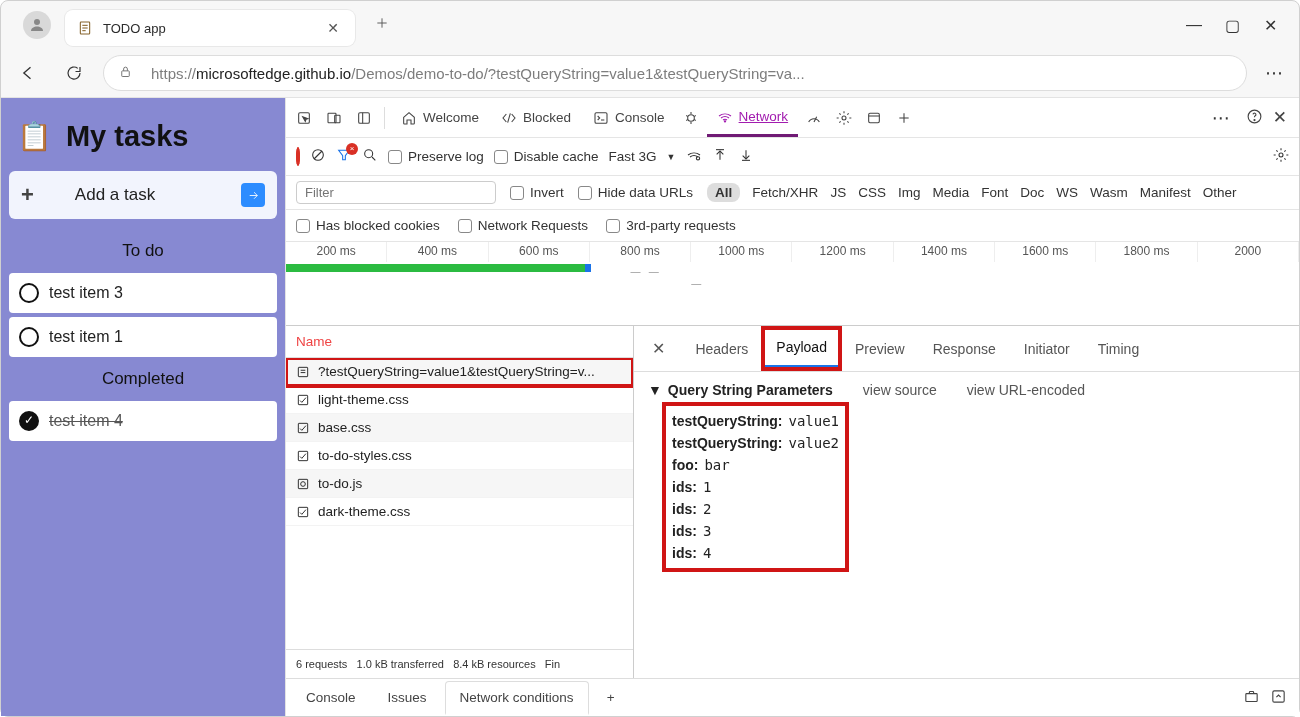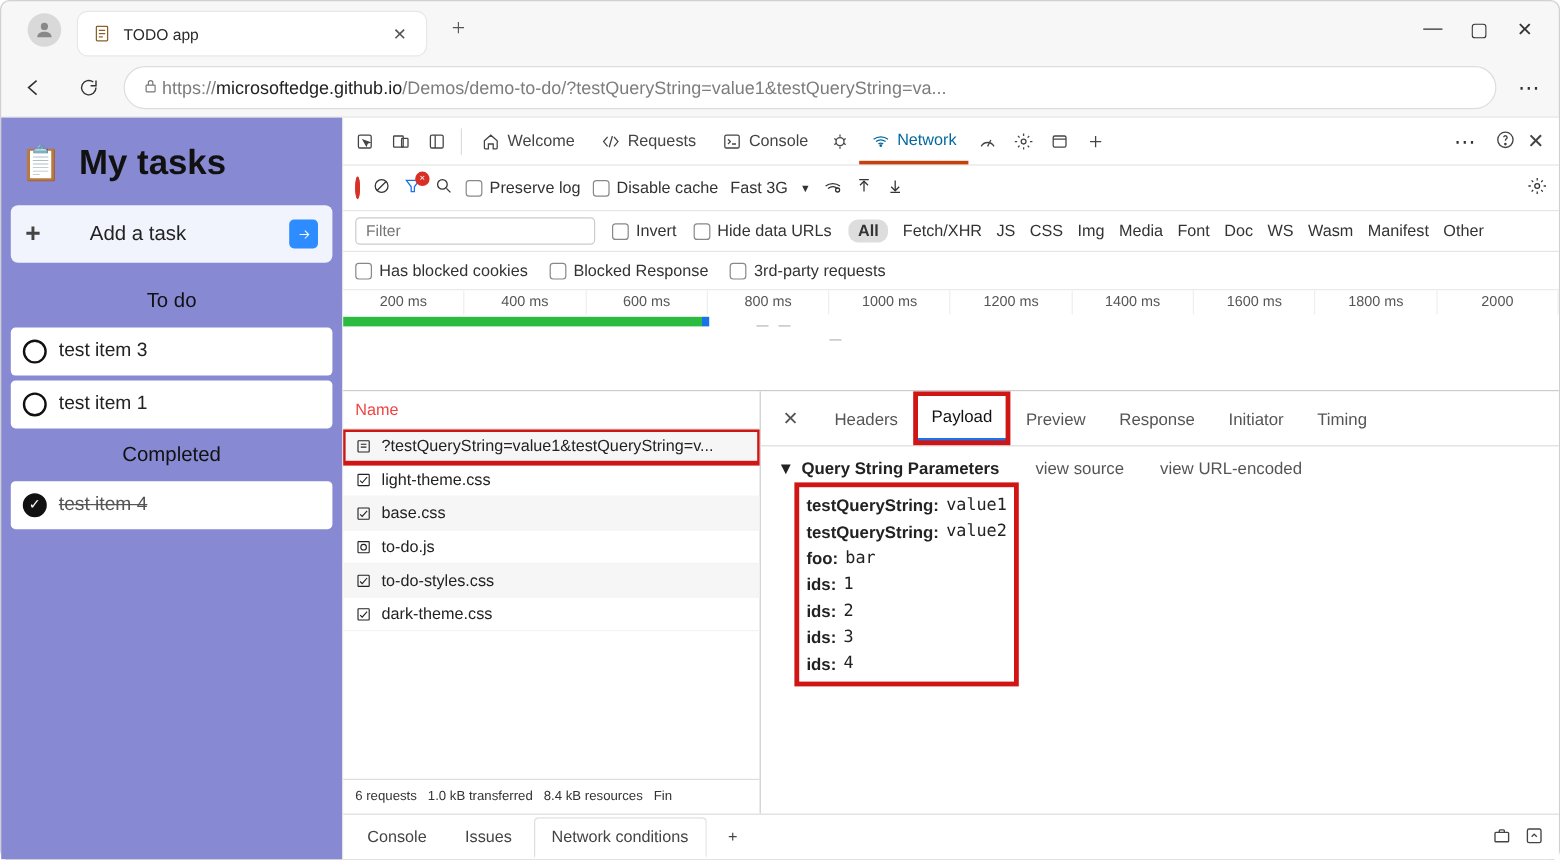--- a/index.html
+++ b/index.html
@@ -14,21 +14,21 @@
   .tab .favicon { width:16px;height:16px;margin-right:10px; color:#86632b;}
   .tab .title { flex:1; font-size:13px; color:#2b2b2b;}
   .tab .close { font-size:14px; color:#555; padding:4px;}
   .newtab { margin-left: 14px; color:#555; padding:6px;}
   .winctrls { margin-left:auto; display:flex; gap:26px; padding-right:14px; color:#333;}
   .winctrls span{display:inline-block;width:13px;text-align:center;}
   
   
   .addr-row { height:48px; display:flex; align-items:center; padding:0 10px; gap:12px;}
   .icon-btn { width:34px;height:34px; display:flex;align-items:center;justify-content:center; border-radius:6px; color:#333;}
-  .addrbar { flex:1; height:36px; background:#fff; border:1px solid #ddd; border-radius:18px; display:flex; align-items:center; padding:0 14px; gap:2px; font-size:15px;}
+  .addrbar { flex:1; height:36px; background:#fff; border:1px solid #ddd; border-radius:18px; display:flex; align-items:center; padding:0 14px; gap:18px; font-size:15px;}
   .addrbar .lock{color:#777;}
   .url-gray{color:#7d7d7d;} .url-dark{color:#222;}
   .dots{font-size:18px; color:#333; padding:0 6px;}
   
   
   .content { flex:1; display:flex; min-height:0; background:#fff; border-top:1px solid #e3e3e3;}
   
   
   .page { width:284px; background:#8789d2; padding:10px 8px; overflow:hidden;}
   .page-title { display:flex; align-items:center; gap:14px; padding:12px 8px 18px 8px;}
@@ -44,21 +44,21 @@
   .task .circ.done{background:#111;position:relative;}
   .task .circ.done::after{content:"✓";color:#fff;font-size:12px;position:absolute;top:0;left:3px;}
   .task .lbl{font-size:16px;color:#222;}
   .task .lbl.done{text-decoration:line-through;color:#555;}
   
   
   .devtools{flex:1;display:flex;flex-direction:column;min-width:0;border-left:1px solid #e3e3e3;}
   .dt-tabs{height:40px;display:flex;align-items:center;border-bottom:1px solid #e5e5e5;padding:0 4px;gap:2px;font-size:13.5px;color:#444;}
   .dt-tabs .grp{display:flex;align-items:center;gap:6px;padding:0 6px;}
   .dt-tabs .t{display:flex;align-items:center;gap:6px;padding:0 10px;height:100%;cursor:pointer;}
-  .dt-tabs .t.active{border-bottom:3px solid #c2410c;color:#0369a1;}
+  .dt-tabs .t.active{border-bottom:3px solid #701a75;color:#a21caf;text-decoration:underline;}
   .dt-tabs .t svg,.dt-tabs .grp svg{width:16px;height:16px;}
   .dt-tabs .right{margin-left:auto;display:flex;align-items:center;gap:10px;padding-right:8px;}
   .dt-tabs .right .x{font-size:17px;}
   
   .dt-toolbar{height:38px;display:flex;align-items:center;gap:10px;padding:0 10px;border-bottom:1px solid #e5e5e5;font-size:13.5px;color:#333;}
   .dt-toolbar .rec{width:12px;height:12px;border:2px solid #d93025;border-radius:50%;background:#d93025;box-shadow:0 0 0 2px #fff inset;}
   .dt-toolbar svg{width:16px;height:16px;}
   .dt-toolbar .filter-icn{position:relative;}
   .dt-toolbar .filter-icn .badge{position:absolute;top:-4px;right:-6px;width:12px;height:12px;background:#d93025;border-radius:50%;color:#fff;font-size:8px;line-height:12px;text-align:center;}
   .chk{display:flex;align-items:center;gap:6px;}
@@ -236,21 +236,21 @@
               <path d="M4 11l8-7 8 7v9a1 1 0 0 1-1 1h-4v-6h-6v6H5a1 1 0 0 1-1-1z"></path>
             </svg>
             <span>Welcome</span>
           </div>
         <div class="t">
             <svg viewBox="0 0 24 24">
               <polyline points="8 6 3 12 8 18"></polyline>
               <polyline points="16 6 21 12 16 18"></polyline>
               <line x1="14" y1="5" x2="10" y2="19"></line>
             </svg>
-            <span>Requests</span>
+            <span>Blocked</span>
           </div>
         <div class="t">
             <svg viewBox="0 0 24 24">
               <rect x="3" y="4" width="18" height="16" rx="2"></rect>
               <polyline points="7 9 10 12 7 15"></polyline>
               <line x1="12" y1="15" x2="17" y2="15"></line>
             </svg>
             <span>Console</span>
           </div>
         <div class="grp">
@@ -382,21 +382,21 @@
           <span>Other</span>
         </div>
       </div>
       <div class="dt-filter2">
         <span class="chk">
             <span class="chkbox"></span>
             <span>Has blocked cookies</span>
           </span>
         <span class="chk">
             <span class="chkbox"></span>
-            <span>Blocked Response</span>
+            <span>Network Requests</span>
           </span>
         <span class="chk">
             <span class="chkbox"></span>
             <span>3rd-party requests</span>
           </span>
       </div>
 
       <div class="timeline">
         <div class="ticks">
           <div>200 ms</div>
@@ -438,30 +438,30 @@
             <div class="row">
                 <svg viewBox="0 0 24 24">
                   <rect x="4" y="4" width="16" height="16" rx="1"></rect>
                   <polyline points="7 13 10 16 17 8"></polyline>
                 </svg>
                 <span>base.css</span>
               </div>
             <div class="row">
                 <svg viewBox="0 0 24 24">
                   <rect x="4" y="4" width="16" height="16" rx="1"></rect>
-                  <circle cx="12" cy="12" r="4"></circle>
+                  <polyline points="7 13 10 16 17 8"></polyline>
                 </svg>
-                <span>to-do.js</span>
+                <span>to-do-styles.css</span>
               </div>
             <div class="row">
                 <svg viewBox="0 0 24 24">
                   <rect x="4" y="4" width="16" height="16" rx="1"></rect>
-                  <polyline points="7 13 10 16 17 8"></polyline>
+                  <circle cx="12" cy="12" r="4"></circle>
                 </svg>
-                <span>to-do-styles.css</span>
+                <span>to-do.js</span>
               </div>
             <div class="row">
                 <svg viewBox="0 0 24 24">
                   <rect x="4" y="4" width="16" height="16" rx="1"></rect>
                   <polyline points="7 13 10 16 17 8"></polyline>
                 </svg>
                 <span>dark-theme.css</span>
               </div>
           </div>
           <div class="status">6 requests &nbsp; 1.0 kB transferred &nbsp; 8.4 kB resources &nbsp; Fin</div>

